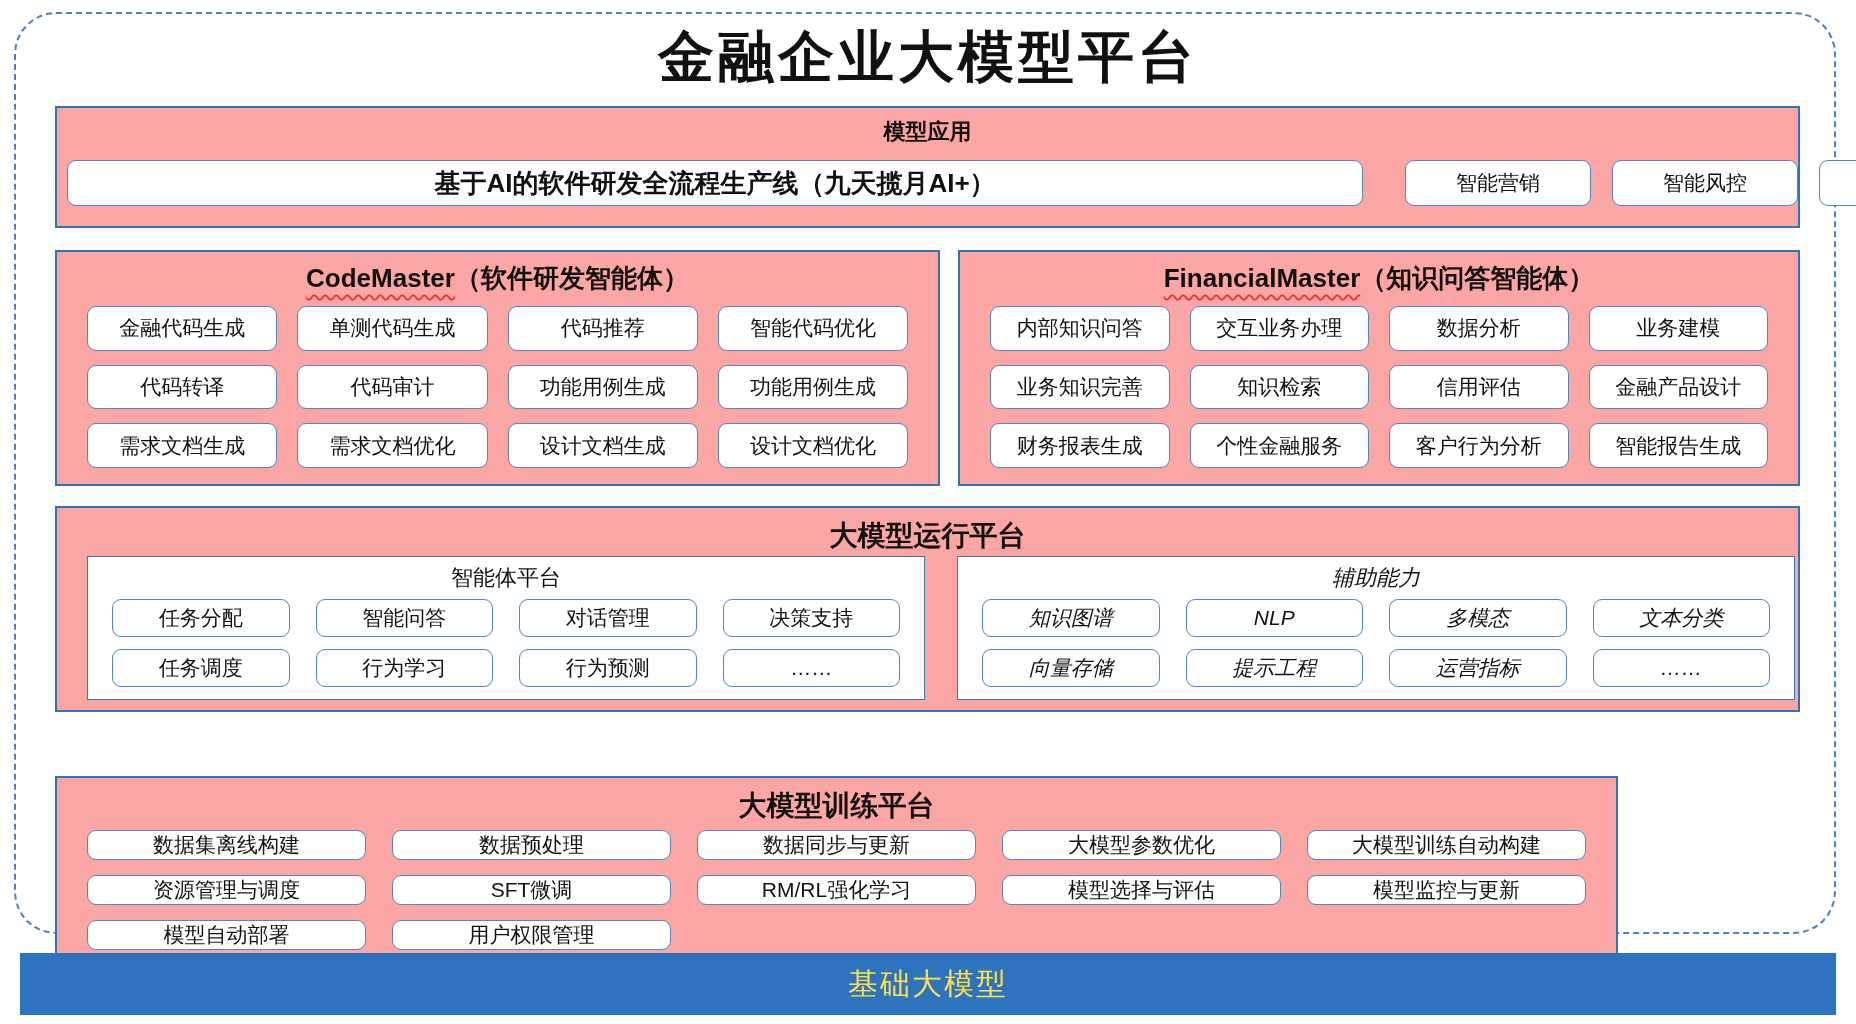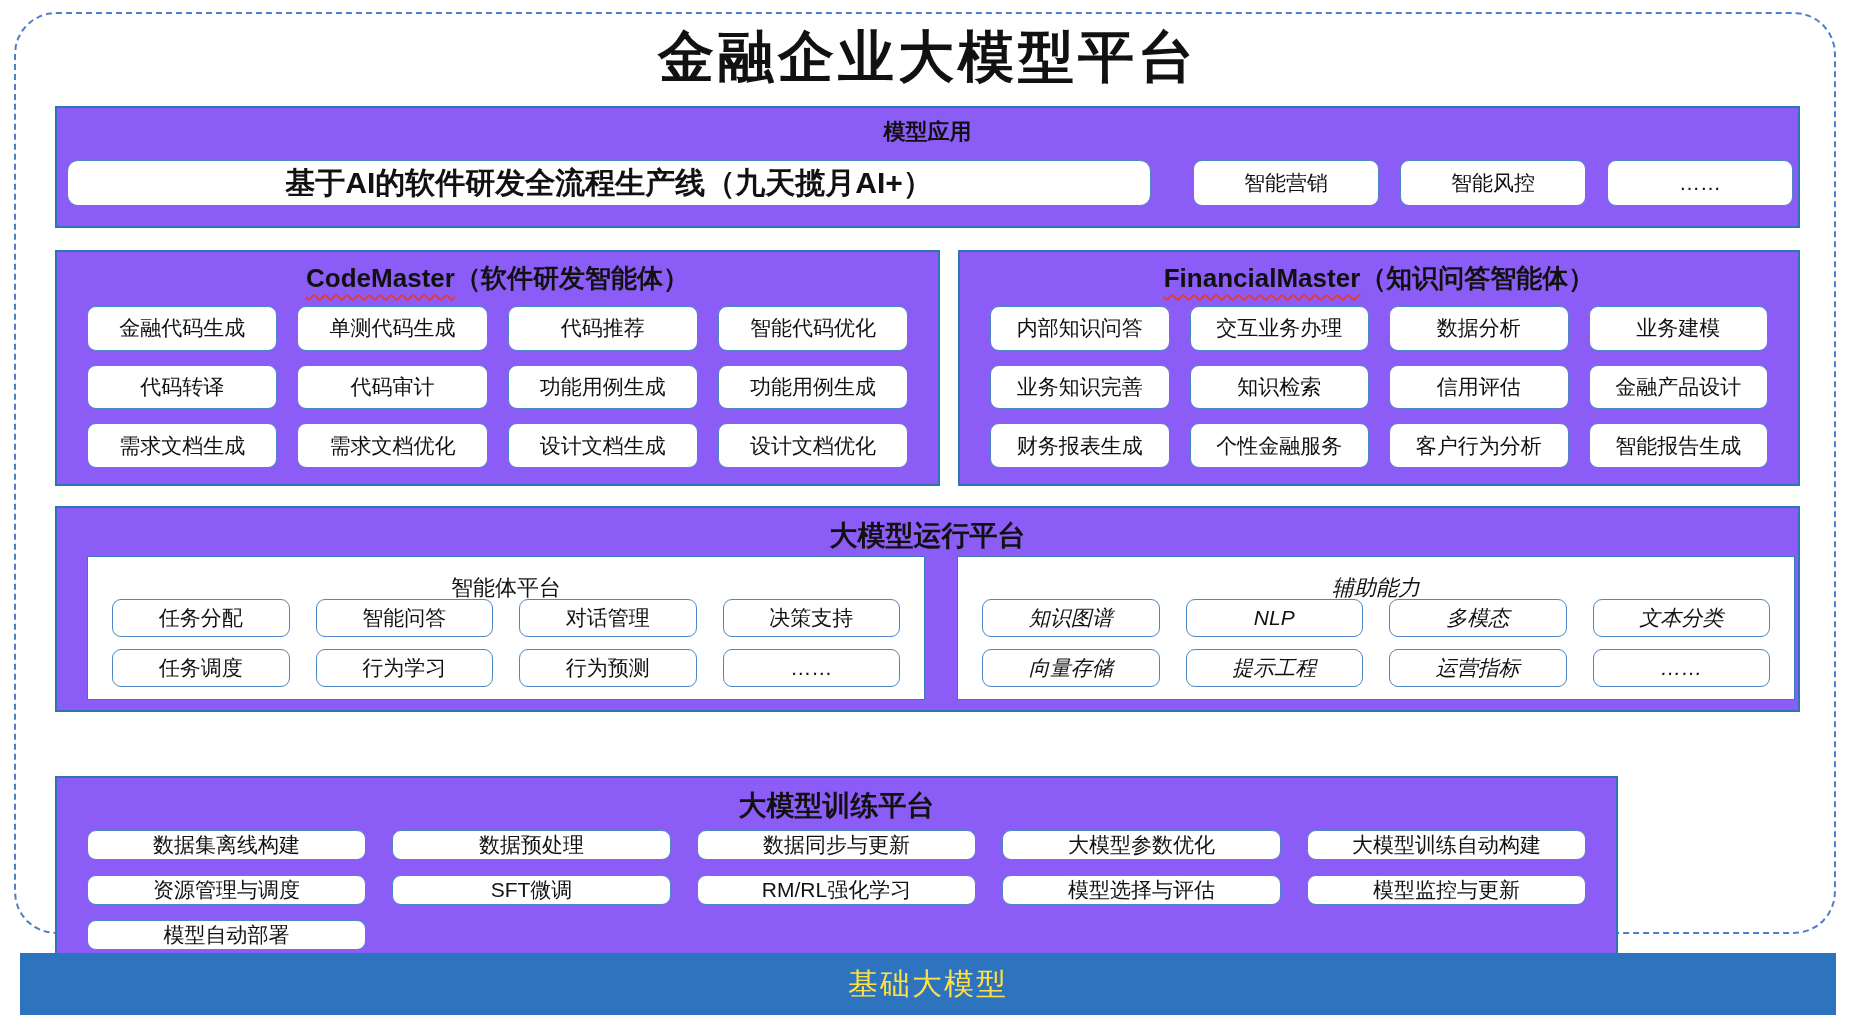--- a/index.html
+++ b/index.html
@@ -11,21 +11,21 @@
   .dashed-frame{
     position:absolute;left:14px;top:12px;width:1818px;height:918px;
     border:2px dashed #4b7fc9;border-radius:42px;background:transparent;
   }
   .main-title{
     position:absolute;top:20px;left:0;width:100%;text-align:center;
     font-family:"DejaVu Serif","Liberation Serif",serif;
     font-size:56px;font-weight:700;letter-spacing:4px;
   }
   .panel{
-    position:absolute;background:#8b5cf6;border:2px solid #2e75b6;
+    position:absolute;background:#fca5a5;border:2px solid #2e75b6;
     box-sizing:border-box;
   }
   .panel-heading{
     text-align:center;font-weight:700;font-size:28px;margin-top:9px;
   }
   .panel-heading.small{font-size:22px;}
   .agent-heading{
     text-align:center;font-weight:700;font-size:26px;margin-top:9px;
   }
   .squiggle{
@@ -39,39 +39,39 @@
     box-sizing:border-box;border:1.5px solid #4e86c6;border-radius:9px;
     background:#fff;display:flex;align-items:center;justify-content:center;
     font-size:21px;white-space:nowrap;
   }
   
   #panel-app{left:55px;top:106px;width:1745px;height:122px;}
   .app-row{
     position:absolute;left:10px;right:8px;top:52px;height:46px;
     display:flex;align-items:stretch;gap:21px;
   }
-  .app-main{width:1084px;font-weight:700;font-size:30px;flex:0 0 auto;border-radius:11px;}
+  .app-main{width:1296px;font-weight:700;font-size:26px;flex:0 0 auto;}
   .app-spacer{flex:1 1 auto;}
   .app-small{width:186px;flex:0 0 auto;}
   
   #panel-code{left:55px;top:250px;width:885px;height:236px;}
   #panel-fin{left:958px;top:250px;width:842px;height:236px;}
   .grid-4x3{
     position:absolute;left:30px;right:30px;top:54px;bottom:16px;
     display:grid;grid-template-columns:repeat(4,1fr);gap:14px 20px;
   }
   
   #panel-runtime{left:55px;top:506px;width:1745px;height:206px;}
   .sub-panel{
     position:absolute;top:48px;height:144px;border:1.5px solid #3c77b9;
     box-sizing:border-box;background:#fff;
   }
   #sub-agent{left:30px;width:838px;}
   #sub-aux{left:900px;width:838px;font-style:italic;}
-  .sub-heading{text-align:center;font-size:22px;font-weight:400;margin-top:16px;}
+  .sub-heading{text-align:center;font-size:22px;font-weight:400;margin-top:6px;}
   .grid-4x2{
     position:absolute;left:24px;right:24px;top:42px;bottom:12px;
     display:grid;grid-template-columns:repeat(4,1fr);gap:12px 26px;
   }
   
   #panel-train{left:55px;top:776px;width:1563px;height:180px;}
   .grid-6x2{
     position:absolute;left:30px;right:30px;top:52px;bottom:16px;
     display:grid;grid-template-columns:repeat(5,1fr);gap:15px 26px;
   }
@@ -179,16 +179,17 @@
     <div class="node">数据预处理</div>
     <div class="node">数据同步与更新</div>
     <div class="node">大模型参数优化</div>
     <div class="node">大模型训练自动构建</div>
     <div class="node">资源管理与调度</div>
     <div class="node">SFT微调</div>
     <div class="node">RM/RL强化学习</div>
     <div class="node">模型选择与评估</div>
     <div class="node">模型监控与更新</div>
     <div class="node">模型自动部署</div>
+    <div class="node">用户权限管理</div>
   </div>
 </div>
 
 <div id="foundation-bar">基础大模型</div>
 
 </body></html>

